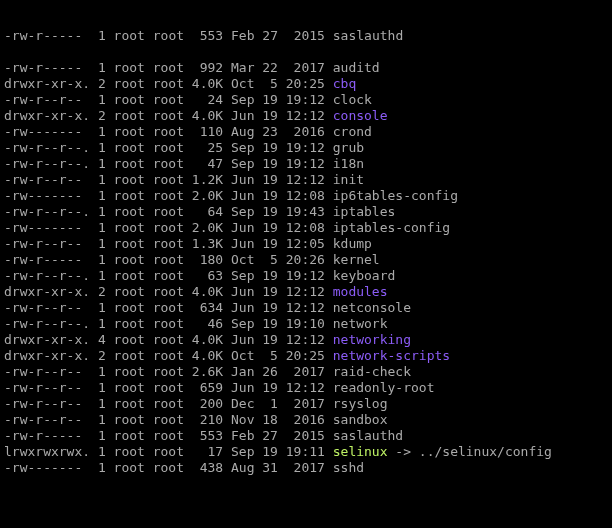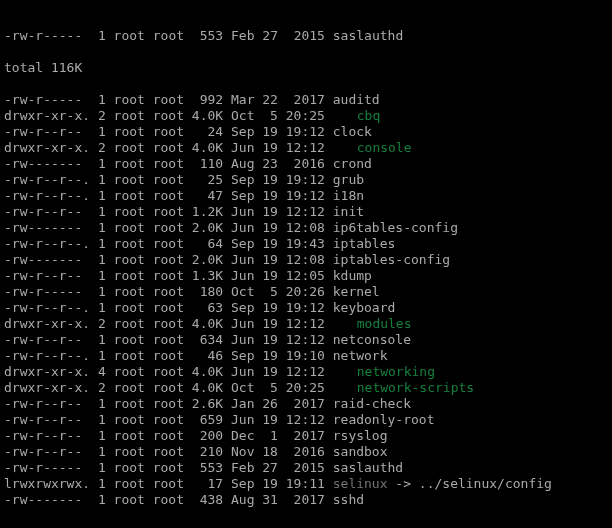--- a/index.html
+++ b/index.html
@@ -1,25 +1,24 @@
 <!DOCTYPE html>
 <html><head>
 <meta charset="utf-8">
 <style>
   html,body{margin:0;padding:0;background:#000;color:#aaa;font-family:"DejaVu Sans Mono","Courier New",monospace;font-size:13px;line-height:16px;}
   .term{padding:12px 4px;width:604px;height:524px;white-space:pre;position:relative;}
   .white{color:#fff;}
   .grey{color:#aaa;}
-  .blue{color:#15803d;margin-left:24px;}
-  .cyan{color:#737373;}
+  .blue{color:#8b5cf6;}
+  .cyan{color:#bef264;}
 </style>
 </head>
 <body>
 
 <div class="term">
 <div><span class="grey">-rw-r-----</span>  <span class="grey">1</span> <span class="grey">root</span> <span class="grey">root</span>  <span class="grey">553</span> <span class="grey">Feb</span> <span class="grey">27</span>  <span class="grey">2015</span> <span class="grey">saslauthd</span></div>
-<div class="grey">total 116K</div>
 <div id="listing"><div><span class="grey">-rw-r-----  1 root root  992 Mar 22  2017 </span><span class="grey">auditd</span></div><div><span class="grey">drwxr-xr-x. 2 root root 4.0K Oct  5 20:25 </span><span class="blue">cbq</span></div><div><span class="grey">-rw-r--r--  1 root root   24 Sep 19 19:12 </span><span class="grey">clock</span></div><div><span class="grey">drwxr-xr-x. 2 root root 4.0K Jun 19 12:12 </span><span class="blue">console</span></div><div><span class="grey">-rw-------  1 root root  110 Aug 23  2016 </span><span class="grey">crond</span></div><div><span class="grey">-rw-r--r--. 1 root root   25 Sep 19 19:12 </span><span class="grey">grub</span></div><div><span class="grey">-rw-r--r--. 1 root root   47 Sep 19 19:12 </span><span class="grey">i18n</span></div><div><span class="grey">-rw-r--r--  1 root root 1.2K Jun 19 12:12 </span><span class="grey">init</span></div><div><span class="grey">-rw-------  1 root root 2.0K Jun 19 12:08 </span><span class="grey">ip6tables-config</span></div><div><span class="grey">-rw-r--r--. 1 root root   64 Sep 19 19:43 </span><span class="grey">iptables</span></div><div><span class="grey">-rw-------  1 root root 2.0K Jun 19 12:08 </span><span class="grey">iptables-config</span></div><div><span class="grey">-rw-r--r--  1 root root 1.3K Jun 19 12:05 </span><span class="grey">kdump</span></div><div><span class="grey">-rw-r-----  1 root root  180 Oct  5 20:26 </span><span class="grey">kernel</span></div><div><span class="grey">-rw-r--r--. 1 root root   63 Sep 19 19:12 </span><span class="grey">keyboard</span></div><div><span class="grey">drwxr-xr-x. 2 root root 4.0K Jun 19 12:12 </span><span class="blue">modules</span></div><div><span class="grey">-rw-r--r--  1 root root  634 Jun 19 12:12 </span><span class="grey">netconsole</span></div><div><span class="grey">-rw-r--r--. 1 root root   46 Sep 19 19:10 </span><span class="grey">network</span></div><div><span class="grey">drwxr-xr-x. 4 root root 4.0K Jun 19 12:12 </span><span class="blue">networking</span></div><div><span class="grey">drwxr-xr-x. 2 root root 4.0K Oct  5 20:25 </span><span class="blue">network-scripts</span></div><div><span class="grey">-rw-r--r--  1 root root 2.6K Jan 26  2017 </span><span class="grey">raid-check</span></div><div><span class="grey">-rw-r--r--  1 root root  659 Jun 19 12:12 </span><span class="grey">readonly-root</span></div><div><span class="grey">-rw-r--r--  1 root root  200 Dec  1  2017 </span><span class="grey">rsyslog</span></div><div><span class="grey">-rw-r--r--  1 root root  210 Nov 18  2016 </span><span class="grey">sandbox</span></div><div><span class="grey">-rw-r-----  1 root root  553 Feb 27  2015 </span><span class="grey">saslauthd</span></div><div><span class="grey">lrwxrwxrwx. 1 root root   17 Sep 19 19:11 </span><span class="cyan">selinux</span><span class="grey"> -&gt; ../selinux/config</span></div><div><span class="grey">-rw-------  1 root root  438 Aug 31  2017 </span><span class="grey">sshd</span></div></div>
 
 
 
 
 </div>
 
 </body></html>

